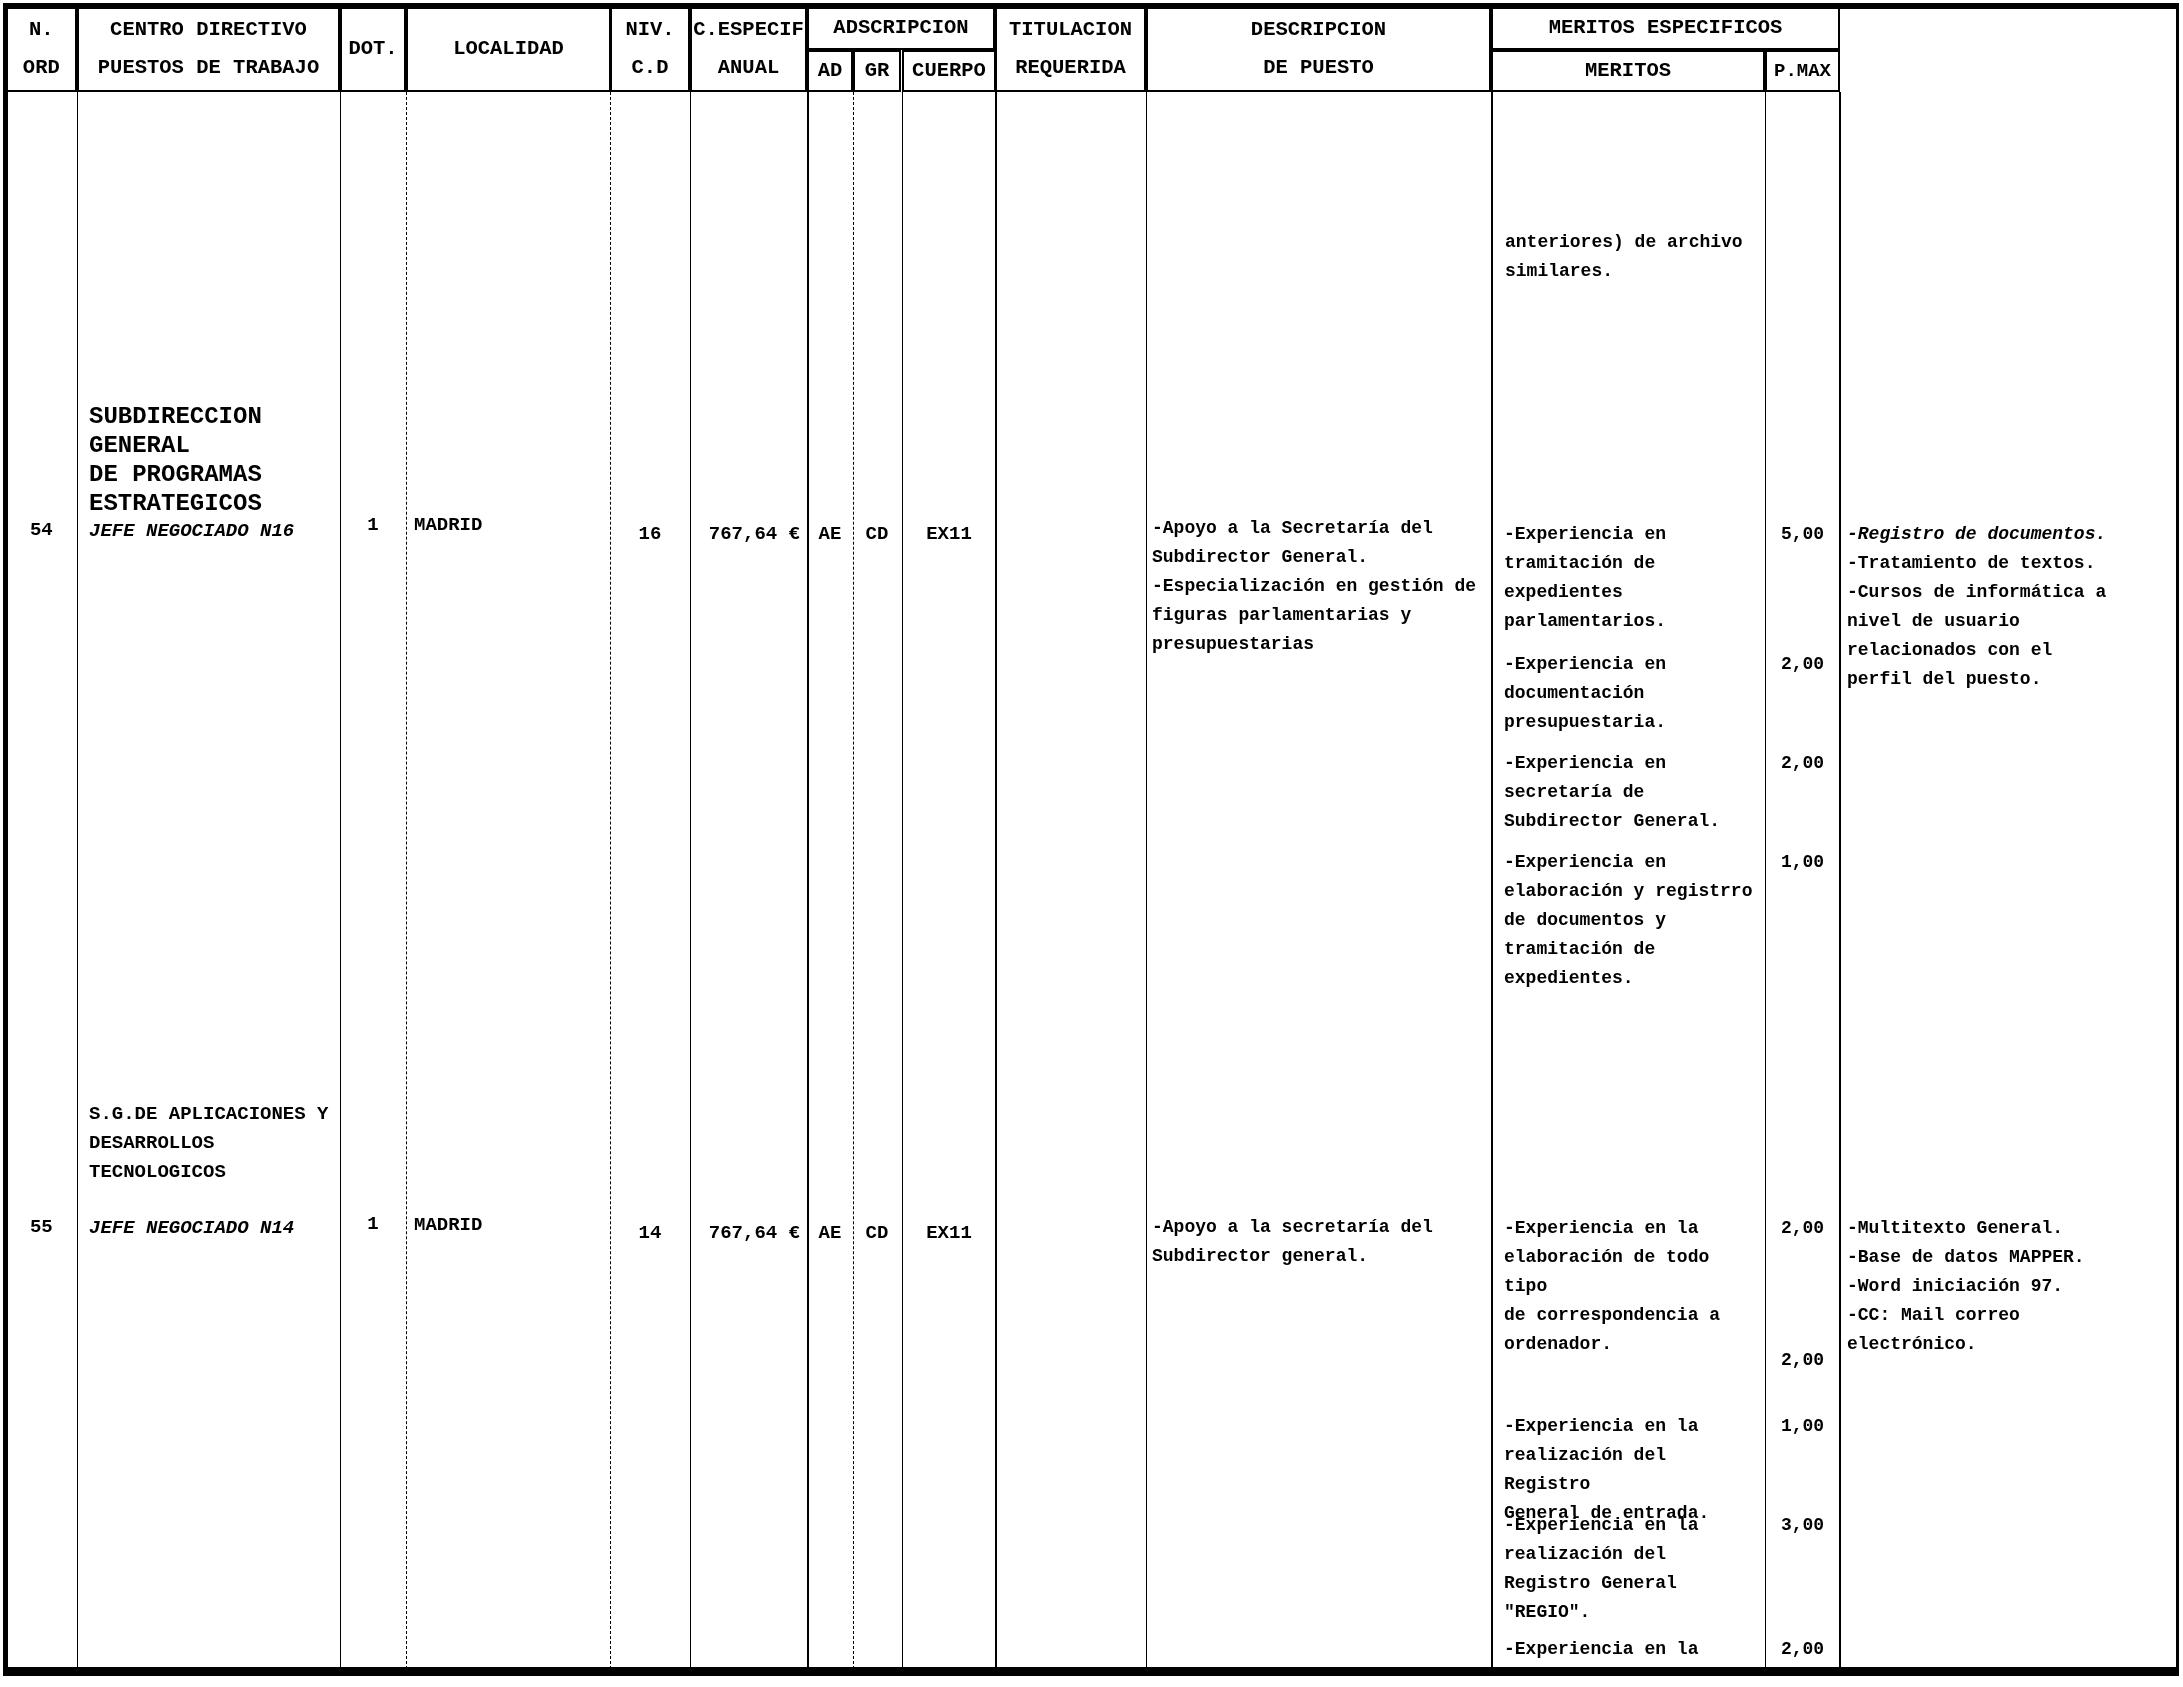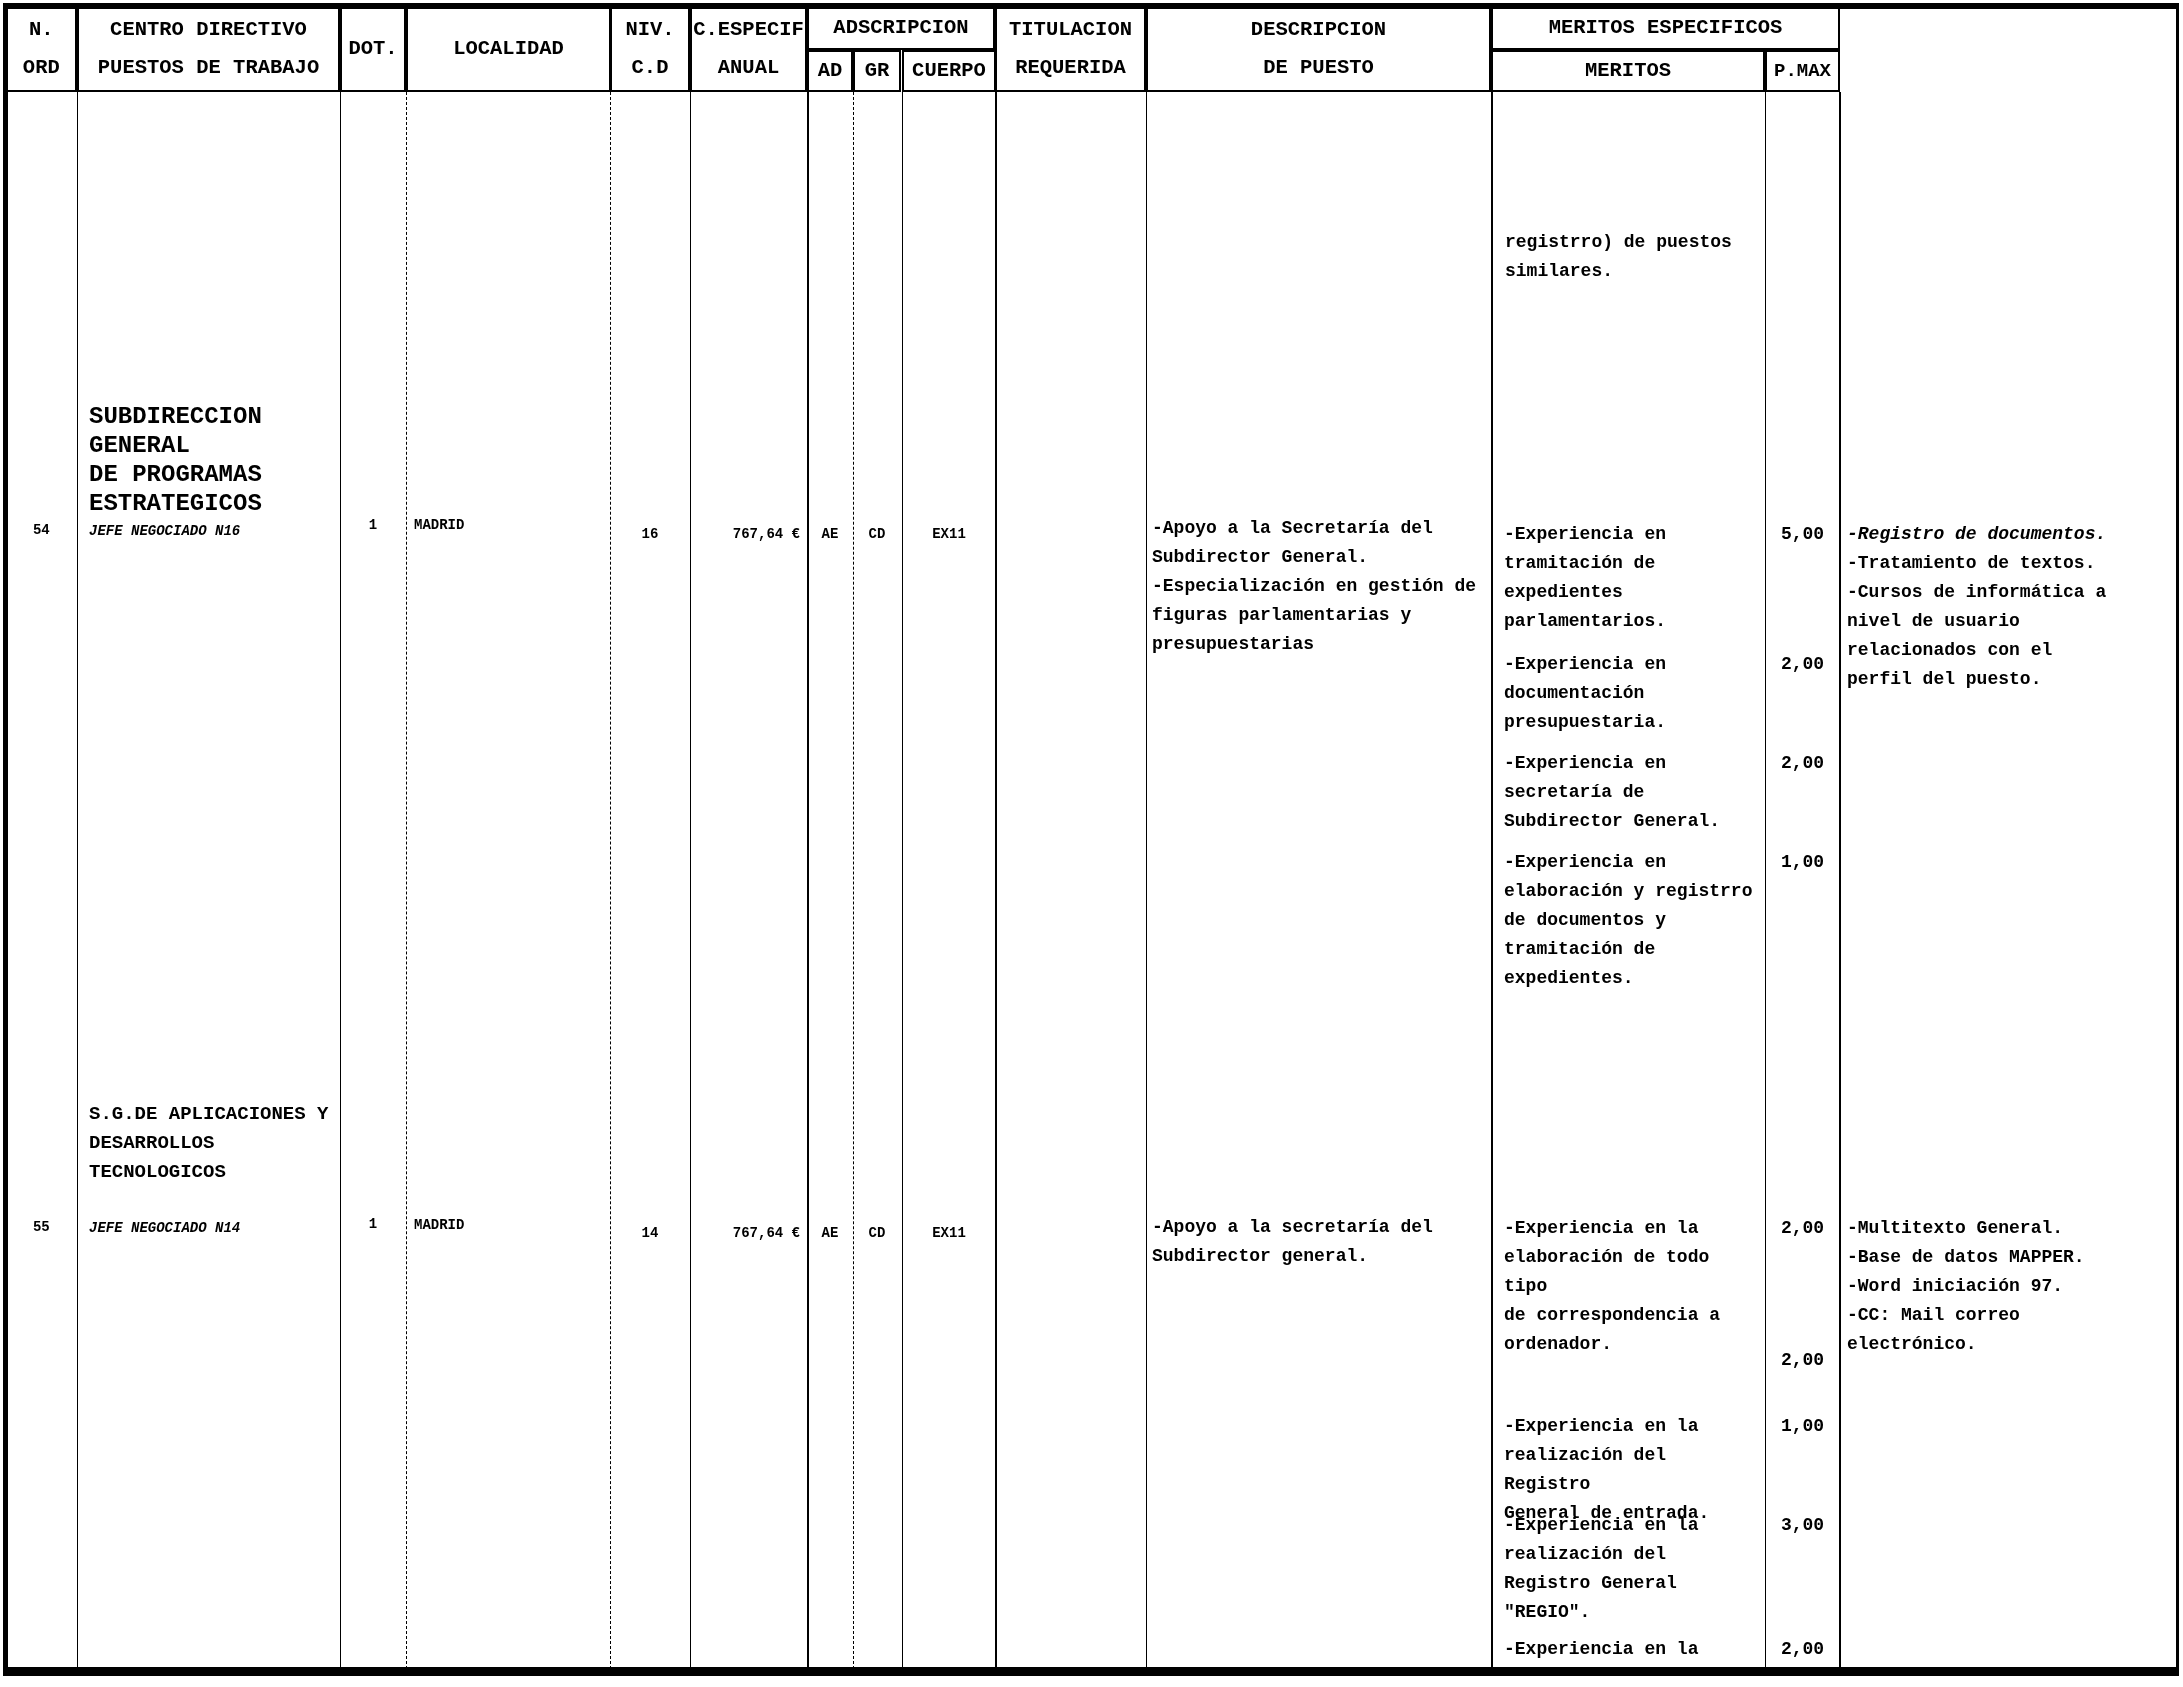--- a/index.html
+++ b/index.html
@@ -25,21 +25,21 @@
     display:flex;align-items:center;justify-content:center;
     text-align:center;font-weight:bold;font-size:20.5px;line-height:38px;
     white-space:pre-line;
   }
   .vline{position:absolute;top:92px;height:1577px;width:0;}
   .t{
     position:absolute;
     font-weight:bold;font-size:18px;line-height:29px;
     white-space:pre-line;
   }
-  .v{font-size:14px;white-space:pre;}
+  .v{font-size:19px;white-space:pre;}
   .c{text-align:center;}
   .r{text-align:right;}
   .it{font-style:italic;}
 </style>
 </head>
 <body>
 
 <div class="page">
 
   <div class="frame"></div>
@@ -73,21 +73,21 @@
   <div class="vline" style="left:690px;border-left:1.5px solid #000;"></div>
   <div class="vline" style="left:807px;border-left:2.2px solid #000;"></div>
   <div class="vline" style="left:853px;border-left:1.5px dashed #000;"></div>
   <div class="vline" style="left:902px;border-left:1.5px solid #000;"></div>
   <div class="vline" style="left:995px;border-left:2.2px solid #000;"></div>
   <div class="vline" style="left:1146px;border-left:1.5px solid #000;"></div>
   <div class="vline" style="left:1491px;border-left:2.2px solid #000;"></div>
   <div class="vline" style="left:1765px;border-left:1.5px solid #000;"></div>
   <div class="vline" style="left:1839px;border-left:2.2px solid #000;"></div>
 
-  <div class="t" style="left:1505px;top:228px;width:263px;">registrro) de puestos
+  <div class="t" style="left:1505px;top:228px;width:263px;">anteriores) de archivo
 similares.</div>
 
   <div class="t" style="left:89px;top:402px;width:252px;font-size:24px;">SUBDIRECCION GENERAL
 DE PROGRAMAS
 ESTRATEGICOS</div>
 
   <div class="t v c" style="left:5.8px;top:516px;width:71px;">54</div>
   <div class="t v it" style="left:89px;top:517px;">JEFE NEGOCIADO N16</div>
   <div class="t v c" style="left:340px;top:511px;width:66px;">1</div>
   <div class="t v" style="left:414px;top:511px;">MADRID</div>

